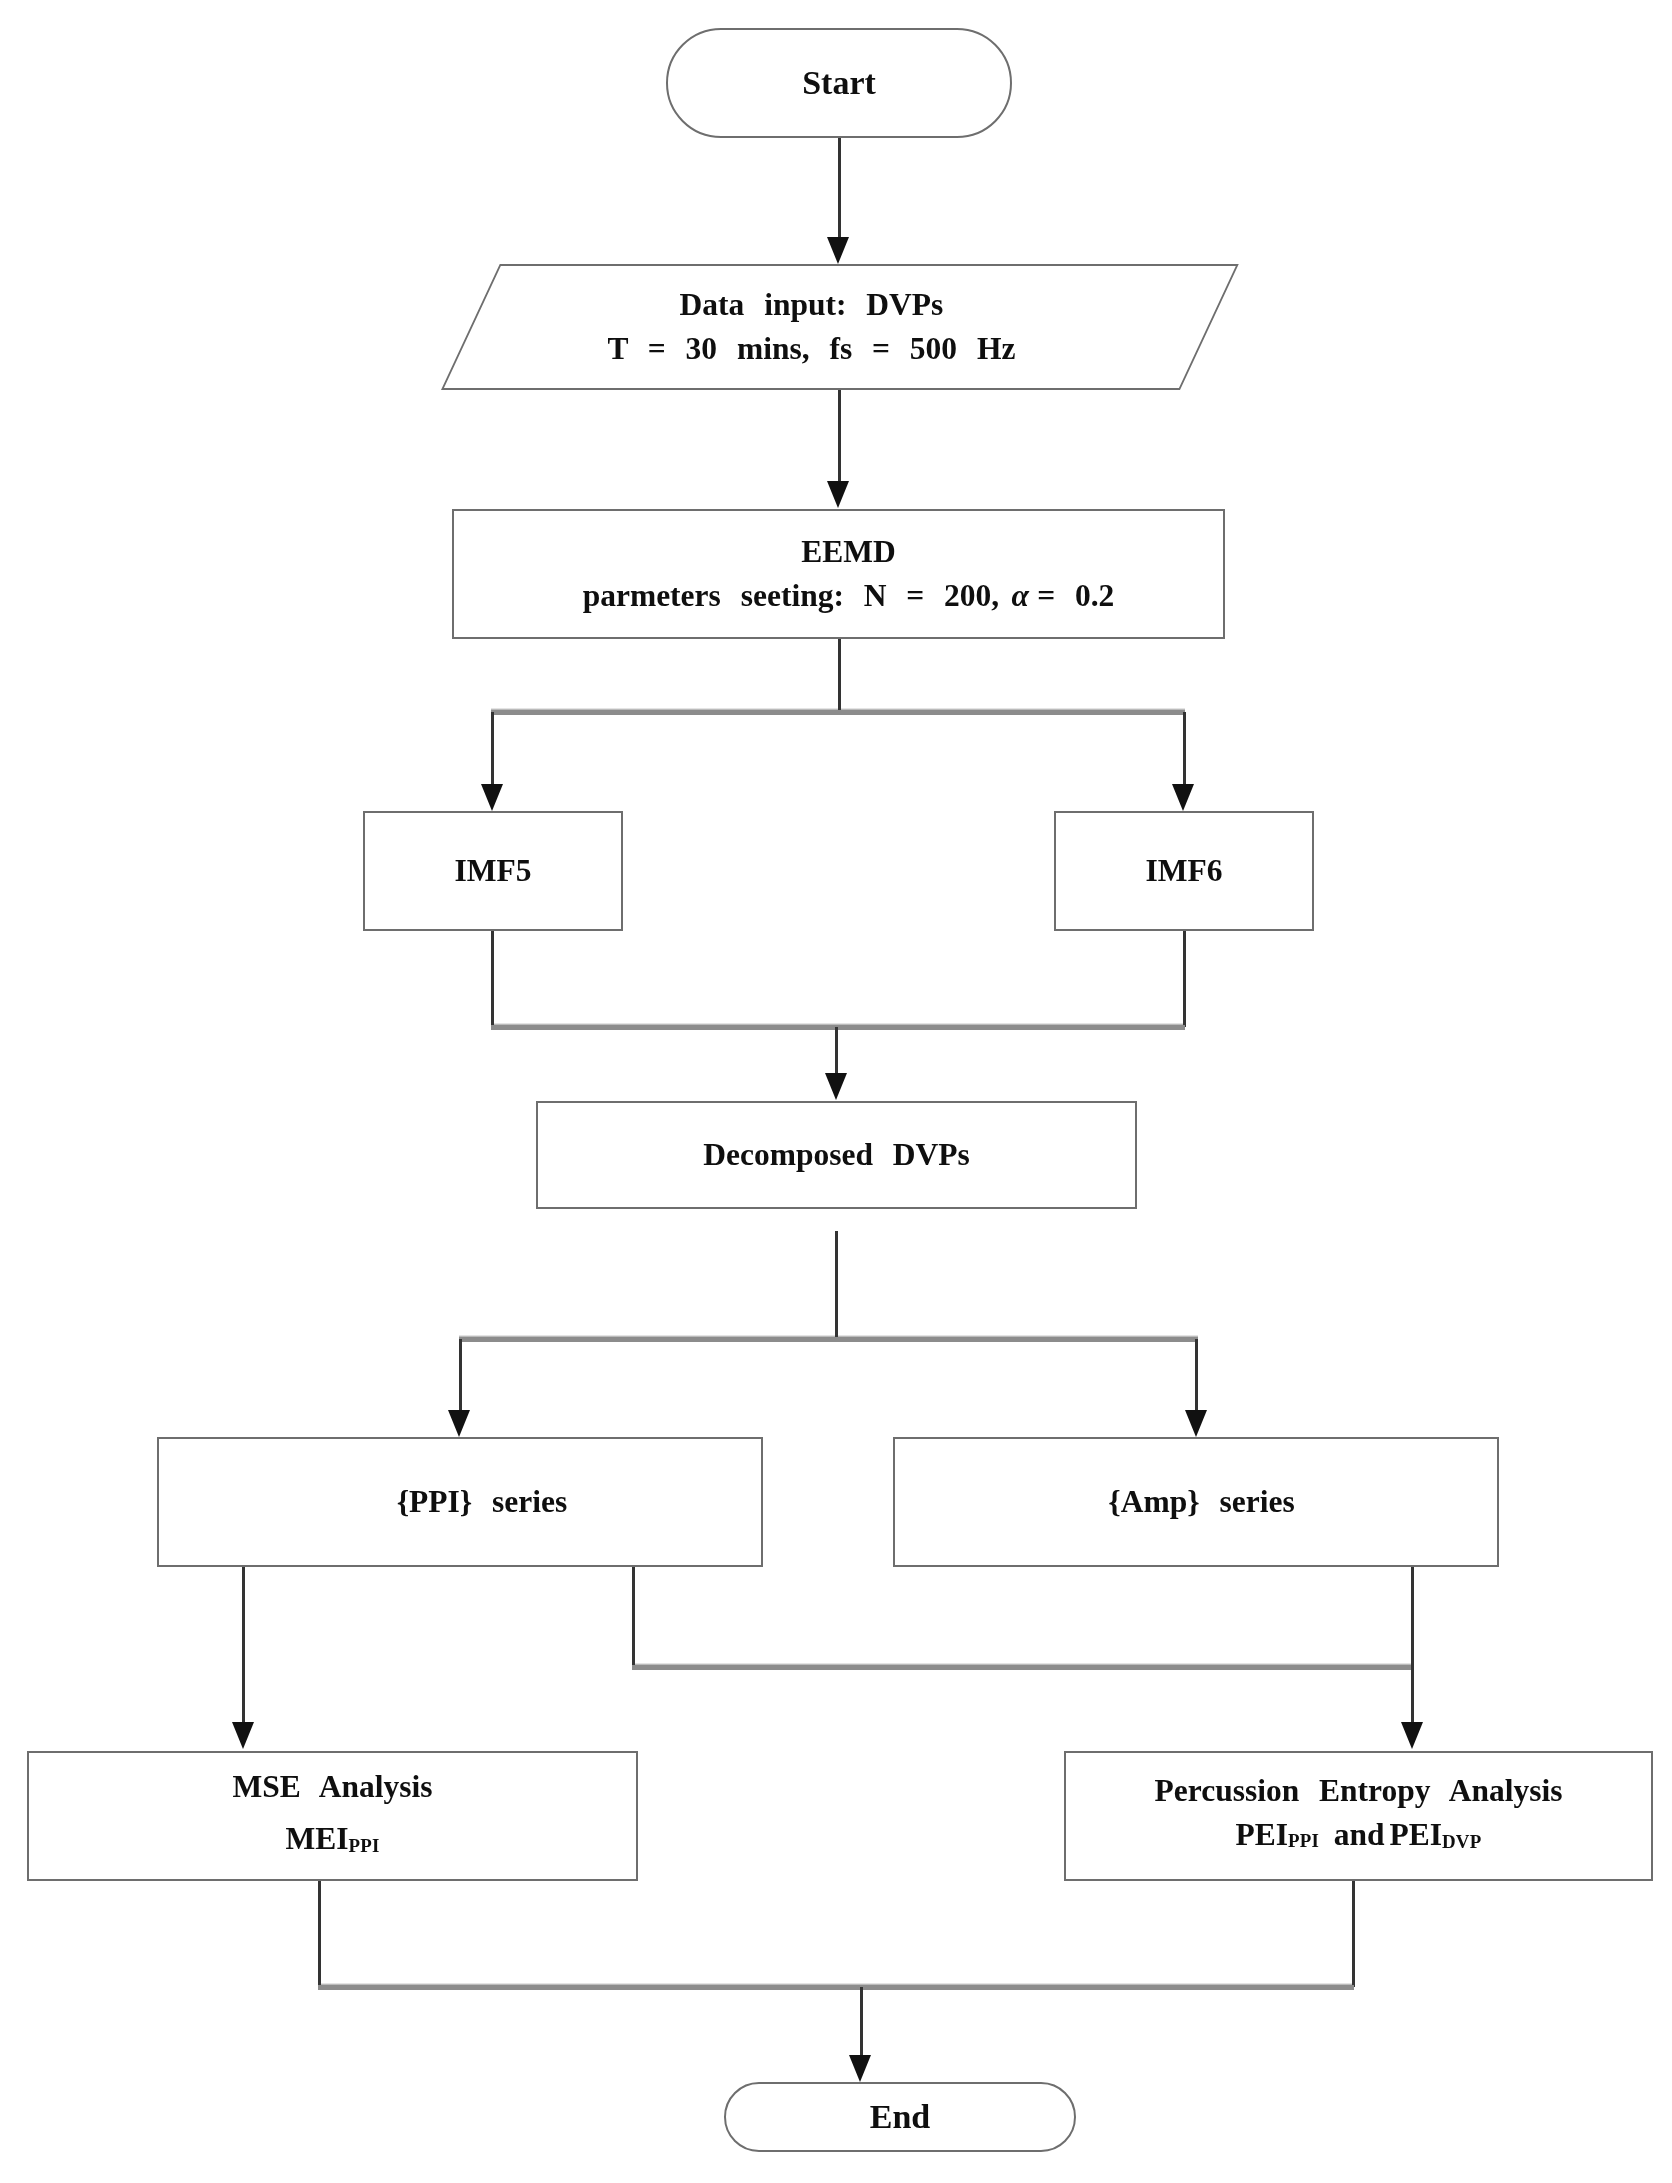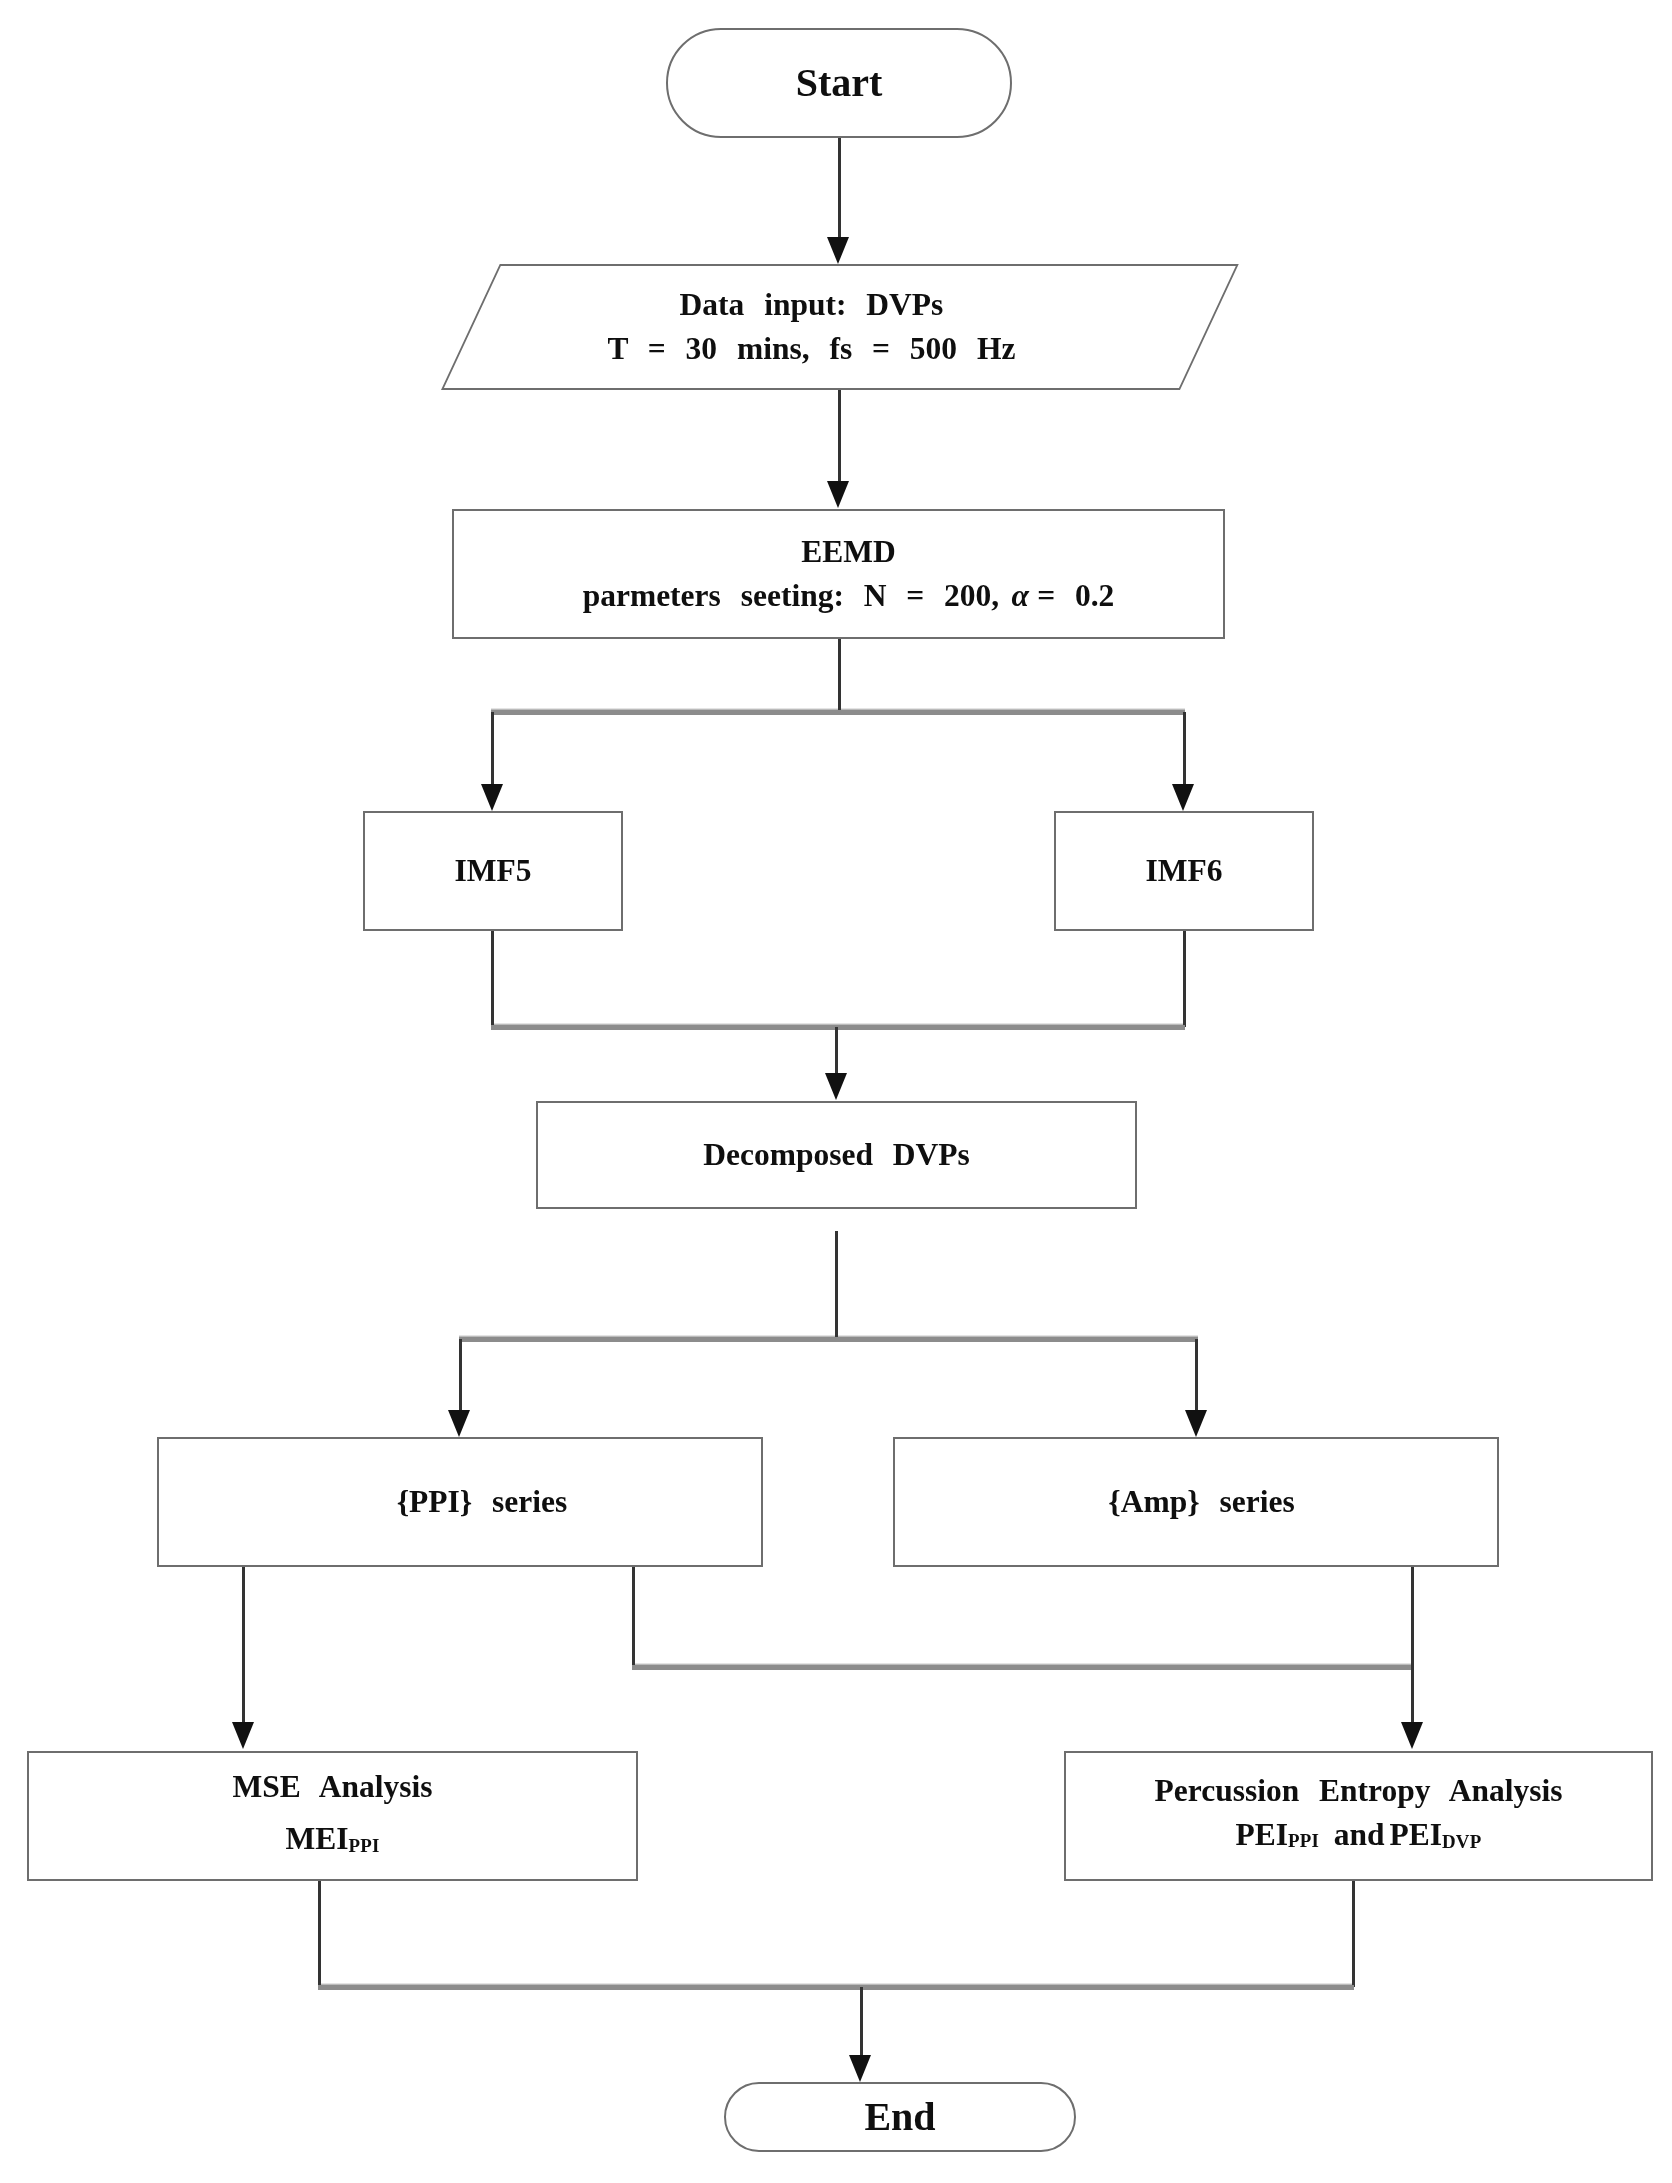--- a/index.html
+++ b/index.html
@@ -43,21 +43,21 @@
     justify-content: center;
     text-align: center;
     font-weight: bold;
     font-size: 31.5px;
     line-height: 44px;
     word-spacing: 0.38em;
     z-index: 2;
   }
   .terminator {
     border-radius: 56px;
-    font-size: 40px;
+    font-size: 34px;
   }
   .terminator.end { border-radius: 42px; }
   .parallelogram {
     transform: skewX(-25deg);
     transform-origin: 0 100%;
   }
   .skew-inner {
     transform: skewX(25deg);
     transform-origin: 0 100%;
     width: 100%;

